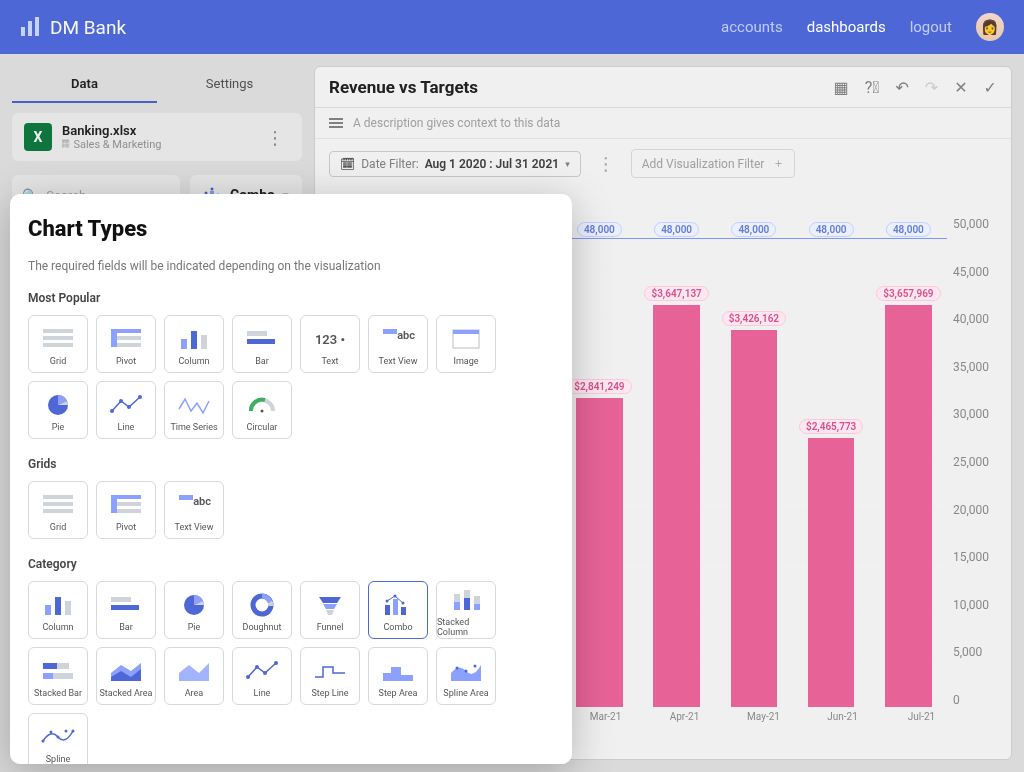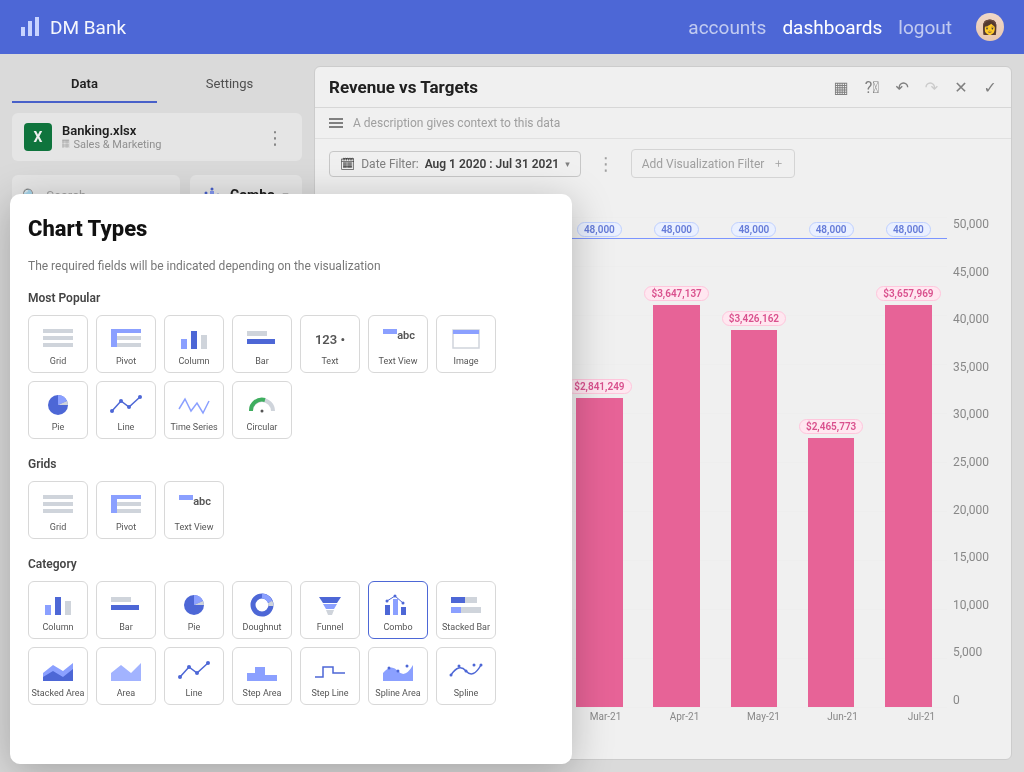--- a/index.html
+++ b/index.html
@@ -4,21 +4,21 @@
 <style>
   * { box-sizing: border-box; margin: 0; padding: 0; font-family: -apple-system, BlinkMacSystemFont, "Segoe UI", Roboto, sans-serif; }
   body { width: 1024px; height: 772px; overflow: hidden; background: #e8e8e8; position: relative; }
 
   
   .header { height: 54px; background: #4d67d6; display: flex; align-items: center; padding: 0 20px; color: #fff; }
   .logo { display: flex; align-items: center; gap: 10px; }
   .logo-icon svg { display: block; }
   .logo-text { font-size: 19px; font-weight: 400; opacity: .95; }
   .header-spacer { flex: 1; }
-  .nav-link { margin-left: 16px; font-size: 19px; opacity: .65; cursor: pointer; text-align: center; }
+  .nav-link { margin-left: 24px; font-size: 15px; opacity: .65; cursor: pointer; text-align: center; }
   .nav-link.active { opacity: 1; }
   .avatar { width: 28px; height: 28px; border-radius: 50%; background: linear-gradient(#f0d8c8,#e8c7b0); margin-left: 24px; display:flex;align-items:center;justify-content:center;font-size:14px;color:#8a6850;}
 
   
   .main { display: flex; height: calc(100% - 54px); padding: 12px; gap: 12px; }
   .sidebar { width: 290px; display:flex; flex-direction:column; }
   .tabs { display:flex; background:transparent; }
   .tab { flex:1; text-align:center; padding:10px 0; font-size:13px; color:#555; border-bottom:2px solid transparent; cursor:pointer; }
   .tab.active { font-weight:600; color:#222; border-bottom-color:#4d67d6; }
   .source-card { background:#f4f4f4; border-radius:6px; padding:10px 12px; margin-top:10px; display:flex; align-items:center; gap:10px; }
@@ -467,20 +467,33 @@
             <circle cx="14" cy="3" r="1.5" fill="#4d67d6"></circle>
             <circle cx="22" cy="10" r="1.5" fill="#4d67d6"></circle>
             <polyline points="6,8 14,3 22,10" stroke="#4d67d6" fill="none"></polyline>
           </svg>
         </div>
         <span>Combo</span>
       </div>
       <div class="pop-item">
         <div class="pop-glyph">
           <svg width="34" height="24">
+            <rect x="5" y="6" width="6" height="16" fill="#cfd4db"></rect>
+            <rect x="5" y="14" width="6" height="8" fill="#8ba0ff"></rect>
+            <rect x="15" y="2" width="6" height="20" fill="#cfd4db"></rect>
+            <rect x="15" y="10" width="6" height="12" fill="#4d67d6"></rect>
+            <rect x="25" y="8" width="6" height="14" fill="#cfd4db"></rect>
+            <rect x="25" y="16" width="6" height="6" fill="#8ba0ff"></rect>
+          </svg>
+        </div>
+        <span>Stacked Column</span>
+      </div>
+      <div class="pop-item">
+        <div class="pop-glyph">
+          <svg width="34" height="24">
             <rect x="2" y="4" width="26" height="6" fill="#cfd4db"></rect>
             <rect x="2" y="4" width="14" height="6" fill="#4d67d6"></rect>
             <rect x="2" y="14" width="30" height="6" fill="#cfd4db"></rect>
             <rect x="2" y="14" width="10" height="6" fill="#8ba0ff"></rect>
           </svg>
         </div>
         <span>Stacked Bar</span>
       </div>
       <div class="pop-item">
         <div class="pop-glyph">
@@ -507,32 +520,32 @@
             <circle cx="12" cy="8" r="2" fill="#4d67d6"></circle>
             <circle cx="20" cy="14" r="2" fill="#4d67d6"></circle>
             <circle cx="31" cy="4" r="2" fill="#4d67d6"></circle>
           </svg>
         </div>
         <span>Line</span>
       </div>
       <div class="pop-item">
         <div class="pop-glyph">
           <svg width="34" height="24">
+            <polyline points="2,18 10,18 10,8 20,8 20,14 32,14" fill="none" stroke="#4d67d6" stroke-width="1.5"></polyline>
+          </svg>
+        </div>
+        <span>Step Line</span>
+      </div>
+      <div class="pop-item">
+        <div class="pop-glyph">
+          <svg width="34" height="24">
             <polygon points="2,22 2,14 10,14 10,8 20,8 20,16 32,16 32,22" fill="#8ba0ff"></polygon>
           </svg>
         </div>
         <span>Step Area</span>
-      </div>
-      <div class="pop-item">
-        <div class="pop-glyph">
-          <svg width="34" height="24">
-            <polyline points="2,18 10,18 10,8 20,8 20,14 32,14" fill="none" stroke="#4d67d6" stroke-width="1.5"></polyline>
-          </svg>
-        </div>
-        <span>Step Line</span>
       </div>
       <div class="pop-item">
         <div class="pop-glyph">
           <svg width="34" height="24">
             <path d="M2 22 L2 14 Q10 4 17 12 T32 6 L32 22 Z" fill="#8ba0ff"></path>
             <circle cx="8" cy="9" r="1.5" fill="#4d67d6"></circle>
             <circle cx="17" cy="12" r="1.5" fill="#4d67d6"></circle>
             <circle cx="26" cy="7" r="1.5" fill="#4d67d6"></circle>
           </svg>
         </div>

